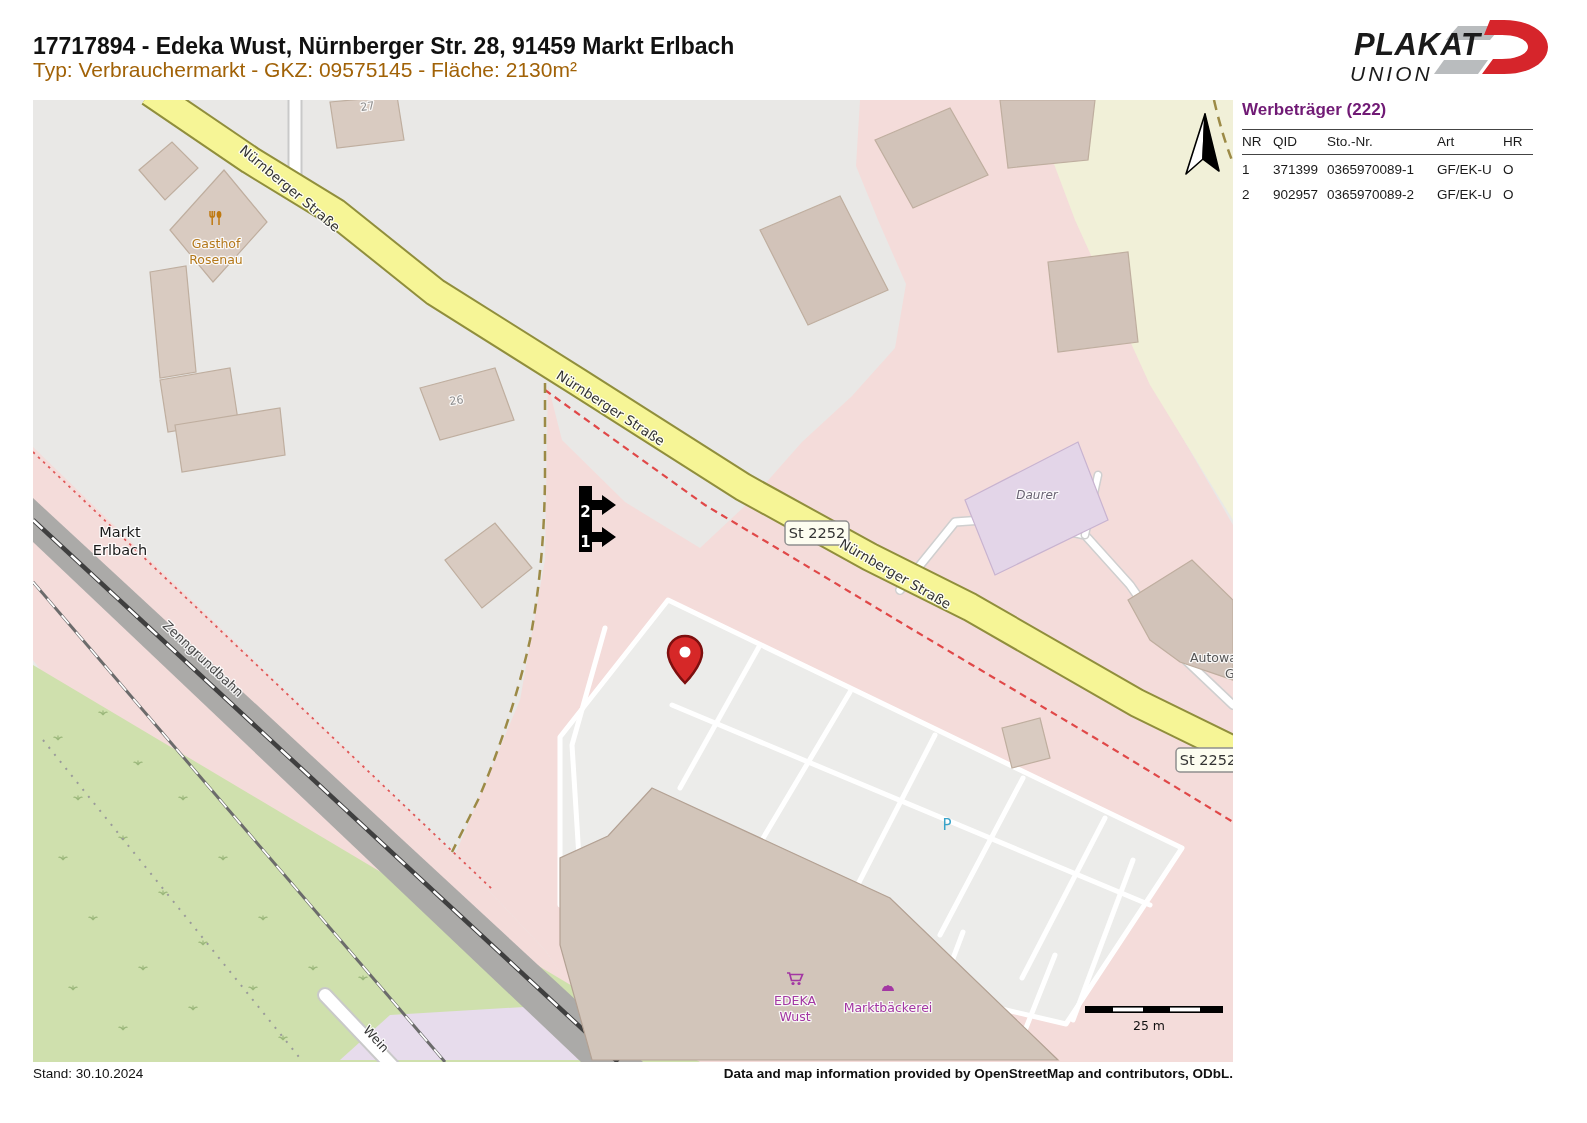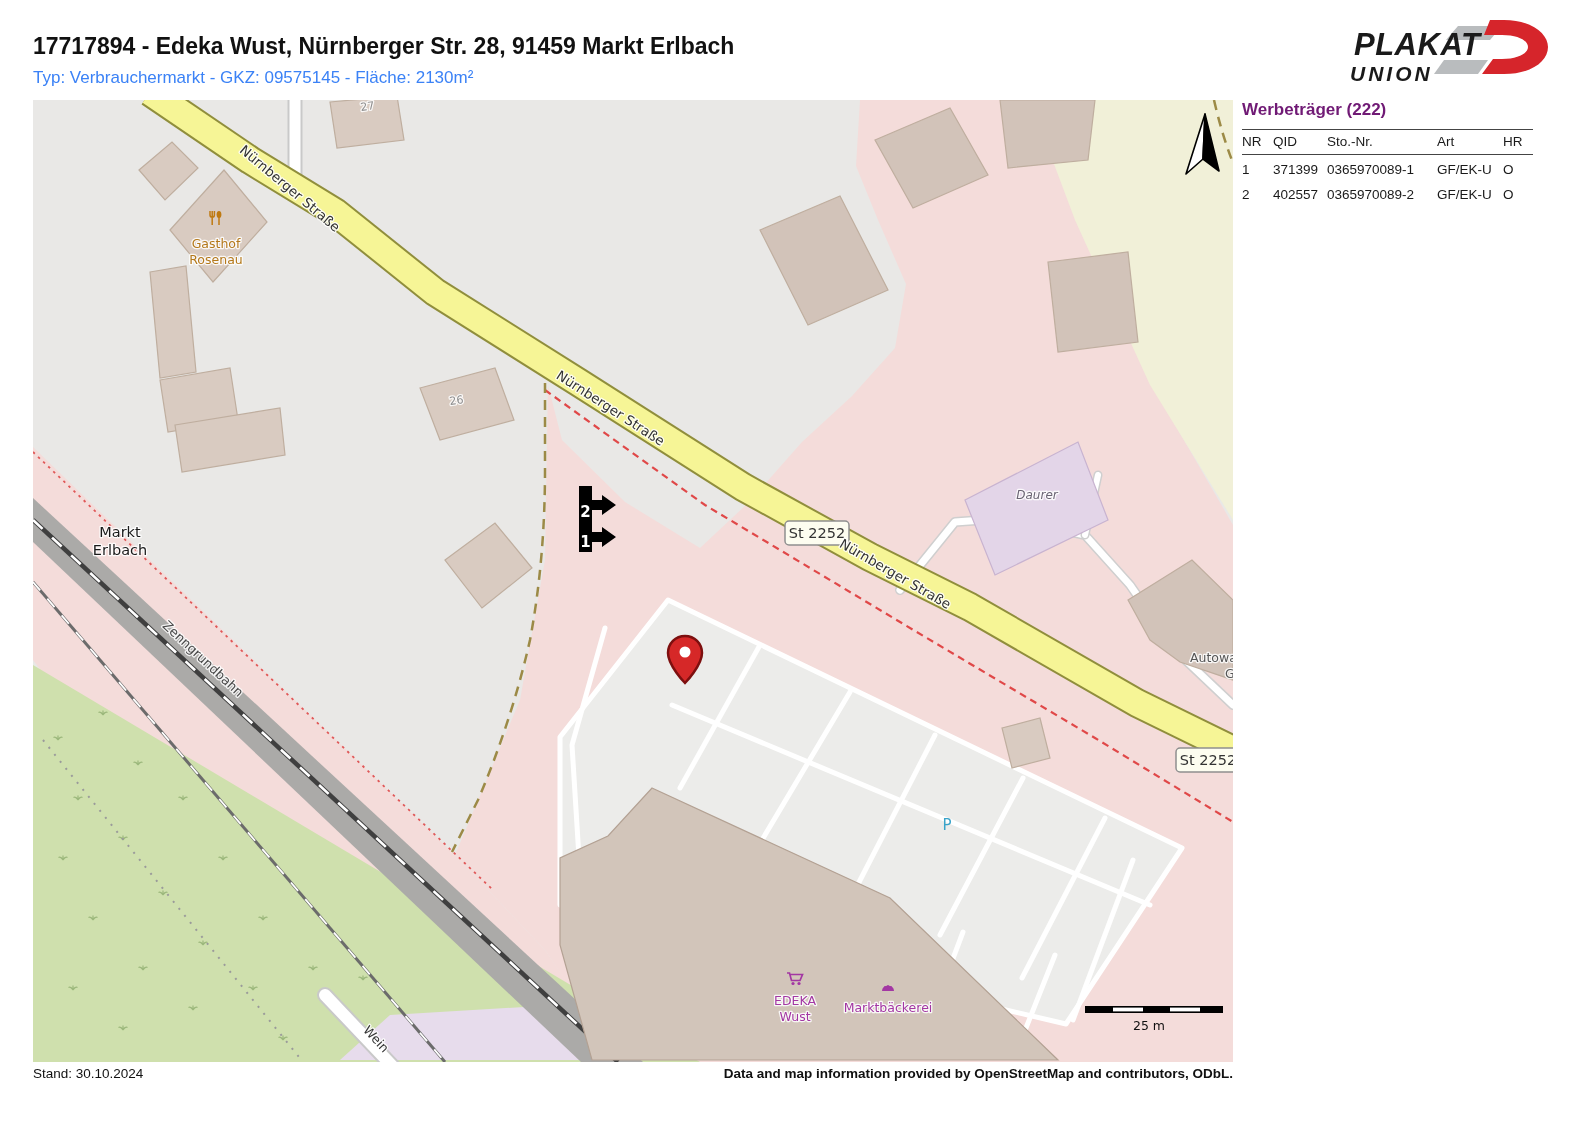--- a/index.html
+++ b/index.html
@@ -1,26 +1,26 @@
 <!DOCTYPE html>
 <html><head>
 <meta charset="utf-8">
 <style>
   html,body{margin:0;padding:0;background:#fff;width:1587px;height:1123px;overflow:hidden;
     font-family:"Liberation Sans",sans-serif;}
   .abs{position:absolute;}
   .page{position:relative;width:1587px;height:1123px;background:#fff;}
   
   .hdr-line1{left:33px;top:33px;font-size:23px;font-weight:700;color:#111;}
-  .hdr-line2{left:33px;top:68px;font-size:17px;font-weight:400;color:#3b82f6;}
+  .hdr-line2{left:33px;top:58px;font-size:21px;font-weight:400;color:#a16207;}
   
   .logo{left:1340px;top:14px;width:215px;height:78px;text-align:right;}
   .logo-plakat{position:absolute;left:14px;top:13px;font-size:31px;font-weight:900;font-style:italic;
     letter-spacing:0.5px;color:#1a1a1a;z-index:3;}
-  .logo-union{position:absolute;left:10px;top:48px;font-size:21px;font-weight:700;font-style:italic;
+  .logo-union{position:absolute;left:10px;top:48px;font-size:21px;font-weight:400;font-style:italic;
     letter-spacing:3px;color:#1a1a1a;z-index:3;}
   .logo svg{position:absolute;left:0;top:0;}
   
   .panel{left:1242px;top:100px;width:300px;}
   .panel-title{font-size:17px;font-weight:600;color:#701a75;margin:0 0 9px 0;}
   .ptable{width:291px;border-collapse:collapse;font-size:13.5px;color:#1a1a1a;}
   .ptable thead tr{border-top:1.5px solid #444;border-bottom:1.5px solid #444;}
   .ptable th{text-align:left;font-weight:400;padding:4px 0 5px 0;}
   .ptable td{padding:7px 0 3px 0;}
   .c-nr{width:31px;margin-top:44px;} .c-qid{width:54px;} .c-sto{width:110px;margin-left:25px;} .c-art{width:66px;} .c-hr{width:30px;}
@@ -271,21 +271,21 @@
       <tbody>
         <tr>
           <td>1</td>
           <td>371399</td>
           <td>0365970089-1</td>
           <td>GF/EK-U</td>
           <td>O</td>
         </tr>
         <tr>
           <td>2</td>
-          <td>402557</td>
+          <td>902957</td>
           <td>0365970089-2</td>
           <td>GF/EK-U</td>
           <td>O</td>
         </tr>
       </tbody>
     </table>
   </div>
 
   <div class="abs ftr-left">Stand: 30.10.2024</div>
   <div class="abs ftr-right">Data and map information provided by OpenStreetMap and contributors, ODbL.</div>

